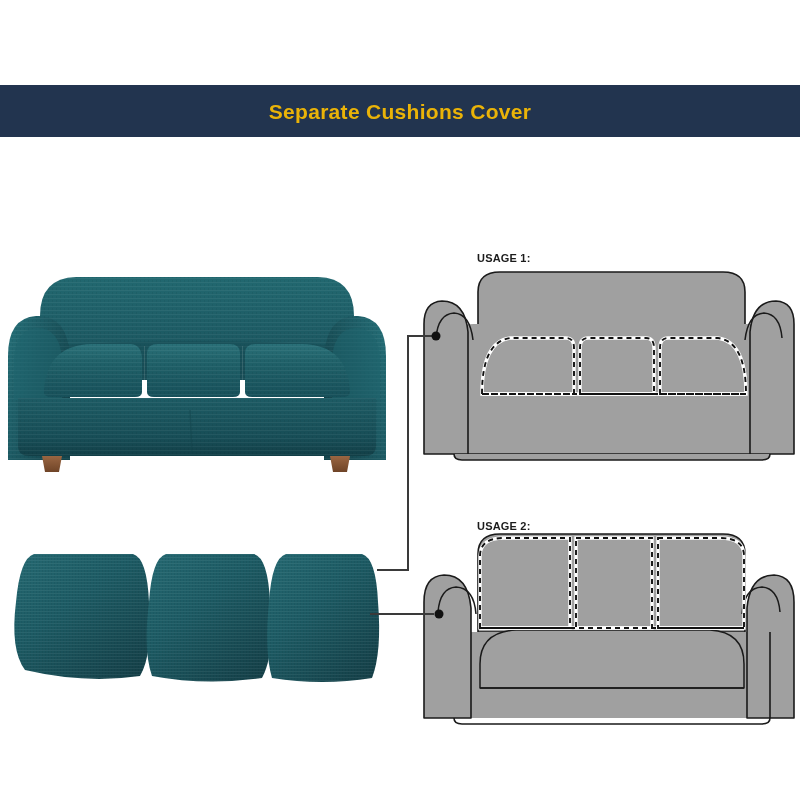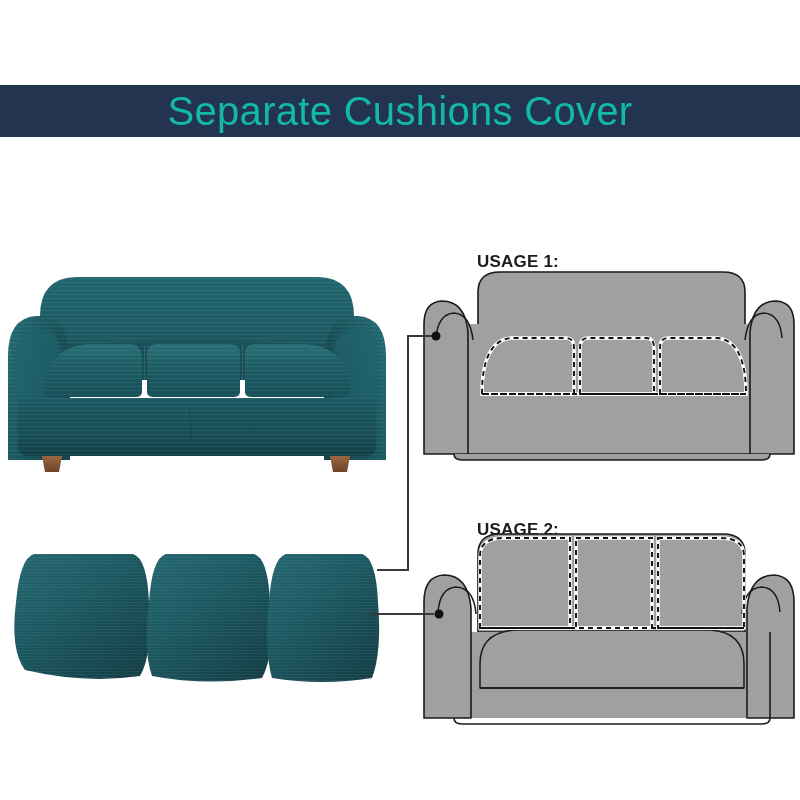--- a/index.html
+++ b/index.html
@@ -23,38 +23,38 @@
     top: 85px;
     width: 800px;
     height: 52px;
     background: #22344f;
     display: flex;
     align-items: center;
     justify-content: center;
     box-sizing: border-box;
   }
   #title-text {
-    color: #14b8a6;
-    font-size: 40px;
-    font-weight: normal;
+    color: #eab308;
+    font-size: 21px;
+    font-weight: bold;
     letter-spacing: 0.3px;
     line-height: 1;
     white-space: nowrap;
   }
 
   
   .stage {
     position: absolute;
   }
   svg { display: block; overflow: visible; }
 
   
   .usage-label {
     position: absolute;
-    font-size: 17px;
+    font-size: 11px;
     font-weight: bold;
     color: #1b1b1b;
     letter-spacing: 0.2px;
     white-space: nowrap;
   }
   #usage-1-label { left: 477px; top: 252px; }
   #usage-2-label { left: 477px; top: 512px; margin-top: 8px; }
 
   
   #connector-layer {

